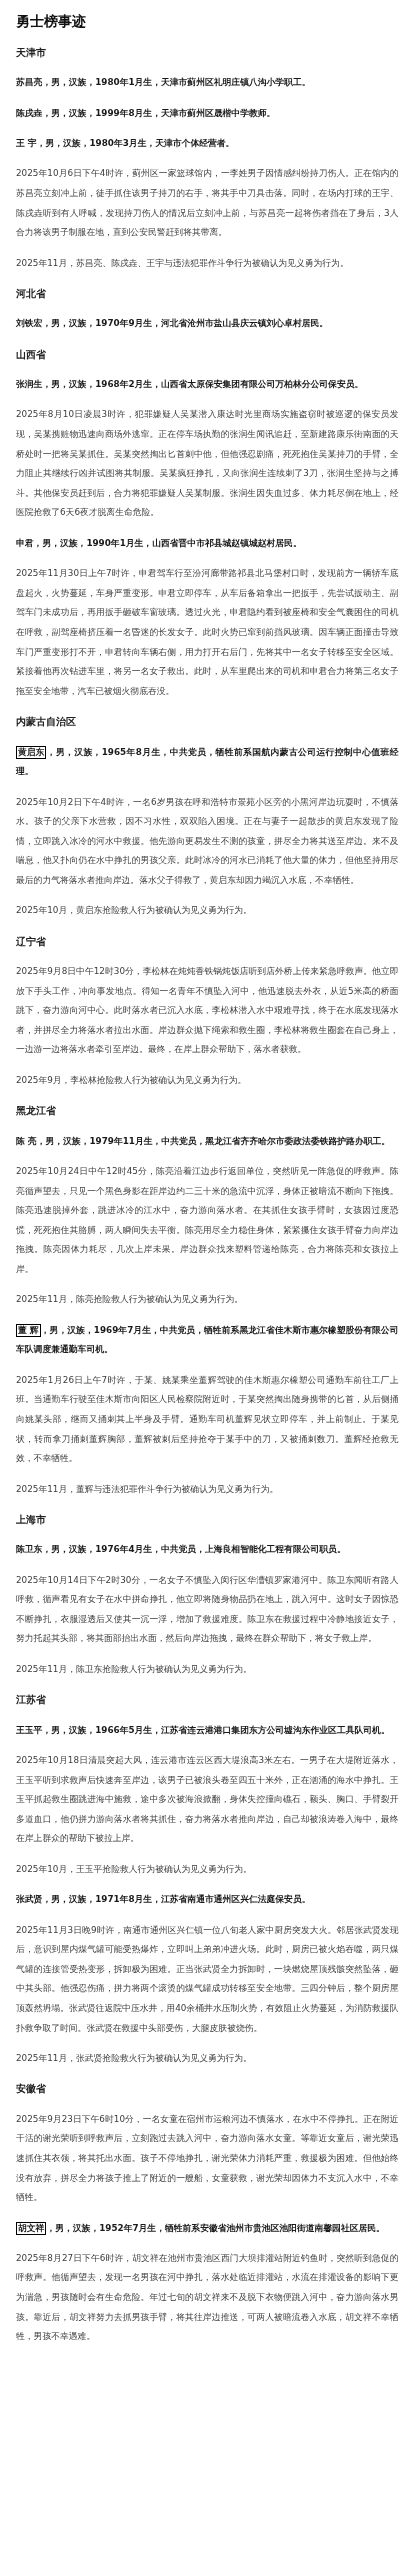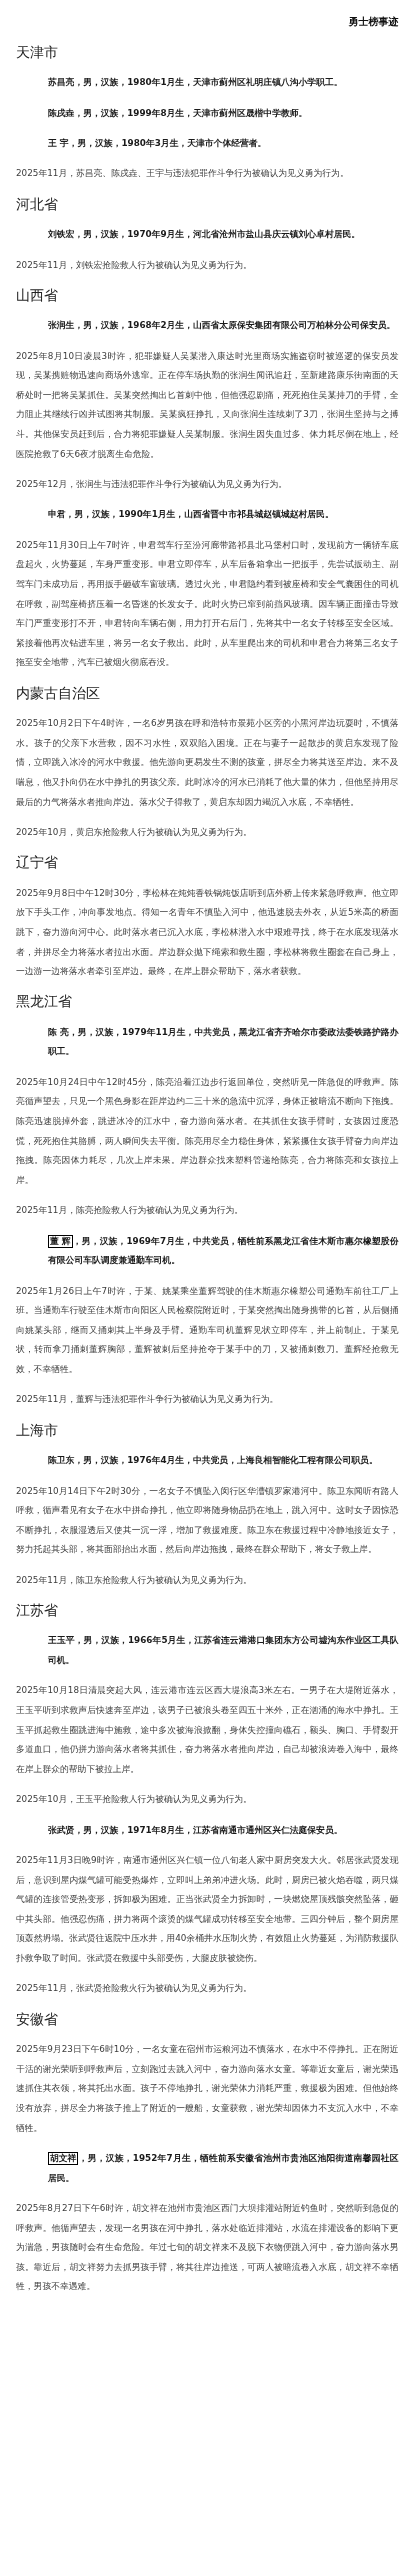--- a/index.html
+++ b/index.html
@@ -3,74 +3,74 @@
 <meta charset="utf-8">
 <style>
   html, body { margin: 0; padding: 0; background: #ffffff; }
   body {
     width: 417px;
     font-family: "DejaVu Sans", "Liberation Sans", sans-serif;
     color: #3c3c3c;
   }
   .doc { padding: 12.4px 18.5px 15.5px 16px; }
   .title {
-    font-size: 10px;
+    font-size: 14px;
     font-weight: bold;
     color: #111;
     margin: 0 0 10.8px 0;
     line-height: 19.6px;
-    text-align: right;
   }
   .region {
-    font-size: 14px;
-    font-weight: normal;
+    font-size: 10px;
+    font-weight: bold;
     color: #222;
     margin: 0 0 10.8px 0;
     line-height: 19.6px;
   }
   p { 
     font-size: 8.8px;
     line-height: 19.6px;
     margin: 0 0 10.8px 0;
     text-align: justify;
   }
-  p.person { font-weight: bold; color: #1a1a1a; margin-left: 32px; }
+  p.person { font-weight: bold; color: #1a1a1a; }
   p.deed, p.confirm { color: #3c3c3c; }
   .boxed {
     display: inline-block;
     border: 0.5px solid #000;
     padding: 0 1px;
     line-height: 1.3;
   }
 </style>
 </head>
 <body>
 
 <div class="doc">
   <h1 class="title">勇士榜事迹</h1>
   <div id="sections">
       <h2 class="region">天津市</h2>
       <p class="person">苏昌亮，男，汉族，1980年1月生，天津市蓟州区礼明庄镇八沟小学职工。</p>
       <p class="person">陈戌垚，男，汉族，1999年8月生，天津市蓟州区晟楷中学教师。</p>
       <p class="person">王 宇，男，汉族，1980年3月生，天津市个体经营者。</p>
+      <p class="deed">2025年10月6日下午4时许，蓟州区一家篮球馆内，一李姓男子因情感纠纷持刀伤人。正在馆内的苏昌亮立刻冲上前，徒手抓住该男子持刀的右手，将其手中刀具击落。同时，在场内打球的王宇、陈戌垚听到有人呼喊，发现持刀伤人的情况后立刻冲上前，与苏昌亮一起将伤者挡在了身后，3人合力将该男子制服在地，直到公安民警赶到将其带离。</p>
       <p class="confirm">2025年11月，苏昌亮、陈戌垚、王宇与违法犯罪作斗争行为被确认为见义勇为行为。</p>
       <h2 class="region">河北省</h2>
       <p class="person">刘铁宏，男，汉族，1970年9月生，河北省沧州市盐山县庆云镇刘心卓村居民。</p>
-      <p class="confirm">2025年11月，刘铁宏抢险救人行为被确认为见义勇为行为。</p>
       <h2 class="region">山西省</h2>
       <p class="person">张润生，男，汉族，1968年2月生，山西省太原保安集团有限公司万柏林分公司保安员。</p>
       <p class="deed">2025年8月10日凌晨3时许，犯罪嫌疑人吴某潜入康达时光里商场实施盗窃时被巡逻的保安员发现，吴某携赃物迅速向商场外逃窜。正在停车场执勤的张润生闻讯追赶，至新建路康乐街南面的天桥处时一把将吴某抓住。吴某突然掏出匕首刺中他，但他强忍剧痛，死死抱住吴某持刀的手臂，全力阻止其继续行凶并试图将其制服。吴某疯狂挣扎，又向张润生连续刺了3刀，张润生坚持与之搏斗。其他保安员赶到后，合力将犯罪嫌疑人吴某制服。张润生因失血过多、体力耗尽倒在地上，经医院抢救了6天6夜才脱离生命危险。</p>
-      <p class="confirm">2025年12月，张润生与违法犯罪作斗争行为被确认为见义勇为行为。</p>
       <p class="person">申君，男，汉族，1990年1月生，山西省晋中市祁县城赵镇城赵村居民。</p>
       <p class="deed">2025年11月30日上午7时许，申君驾车行至汾河廊带路祁县北马堡村口时，发现前方一辆轿车底盘起火，火势蔓延，车身严重变形。申君立即停车，从车后备箱拿出一把扳手，先尝试扳动主、副驾车门未成功后，再用扳手砸破车窗玻璃。透过火光，申君隐约看到被座椅和安全气囊困住的司机在呼救，副驾座椅挤压着一名昏迷的长发女子。此时火势已窜到前挡风玻璃。因车辆正面撞击导致车门严重变形打不开，申君转向车辆右侧，用力打开右后门，先将其中一名女子转移至安全区域。紧接着他再次钻进车里，将另一名女子救出。此时，从车里爬出来的司机和申君合力将第三名女子拖至安全地带，汽车已被烟火彻底吞没。</p>
       <h2 class="region">内蒙古自治区</h2>
+      <p class="person"><span class="boxed">黄启东</span>，男，汉族，1965年8月生，中共党员，牺牲前系国航内蒙古公司运行控制中心值班经理。</p>
       <p class="deed">2025年10月2日下午4时许，一名6岁男孩在呼和浩特市景苑小区旁的小黑河岸边玩耍时，不慎落水。孩子的父亲下水营救，因不习水性，双双陷入困境。正在与妻子一起散步的黄启东发现了险情，立即跳入冰冷的河水中救援。他先游向更易发生不测的孩童，拼尽全力将其送至岸边。来不及喘息，他又扑向仍在水中挣扎的男孩父亲。此时冰冷的河水已消耗了他大量的体力，但他坚持用尽最后的力气将落水者推向岸边。落水父子得救了，黄启东却因力竭沉入水底，不幸牺牲。</p>
       <p class="confirm">2025年10月，黄启东抢险救人行为被确认为见义勇为行为。</p>
       <h2 class="region">辽宁省</h2>
       <p class="deed">2025年9月8日中午12时30分，李松林在炖炖香铁锅炖饭店听到店外桥上传来紧急呼救声。他立即放下手头工作，冲向事发地点。得知一名青年不慎坠入河中，他迅速脱去外衣，从近5米高的桥面跳下，奋力游向河中心。此时落水者已沉入水底，李松林潜入水中艰难寻找，终于在水底发现落水者，并拼尽全力将落水者拉出水面。岸边群众抛下绳索和救生圈，李松林将救生圈套在自己身上，一边游一边将落水者牵引至岸边。最终，在岸上群众帮助下，落水者获救。</p>
+      <p class="confirm">2025年9月，李松林抢险救人行为被确认为见义勇为行为。</p>
       <h2 class="region">黑龙江省</h2>
       <p class="person">陈 亮，男，汉族，1979年11月生，中共党员，黑龙江省齐齐哈尔市委政法委铁路护路办职工。</p>
       <p class="deed">2025年10月24日中午12时45分，陈亮沿着江边步行返回单位，突然听见一阵急促的呼救声。陈亮循声望去，只见一个黑色身影在距岸边约二三十米的急流中沉浮，身体正被暗流不断向下拖拽。陈亮迅速脱掉外套，跳进冰冷的江水中，奋力游向落水者。在其抓住女孩手臂时，女孩因过度恐慌，死死抱住其胳膊，两人瞬间失去平衡。陈亮用尽全力稳住身体，紧紧攥住女孩手臂奋力向岸边拖拽。陈亮因体力耗尽，几次上岸未果。岸边群众找来塑料管递给陈亮，合力将陈亮和女孩拉上岸。</p>
       <p class="confirm">2025年11月，陈亮抢险救人行为被确认为见义勇为行为。</p>
       <p class="person"><span class="boxed">董 辉</span>，男，汉族，1969年7月生，中共党员，牺牲前系黑龙江省佳木斯市惠尔橡塑股份有限公司车队调度兼通勤车司机。</p>
       <p class="deed">2025年1月26日上午7时许，于某、姚某乘坐董辉驾驶的佳木斯惠尔橡塑公司通勤车前往工厂上班。当通勤车行驶至佳木斯市向阳区人民检察院附近时，于某突然掏出随身携带的匕首，从后侧捅向姚某头部，继而又捅刺其上半身及手臂。通勤车司机董辉见状立即停车，并上前制止。于某见状，转而拿刀捅刺董辉胸部，董辉被刺后坚持抢夺于某手中的刀，又被捅刺数刀。董辉经抢救无效，不幸牺牲。</p>
       <p class="confirm">2025年11月，董辉与违法犯罪作斗争行为被确认为见义勇为行为。</p>
       <h2 class="region">上海市</h2>
       <p class="person">陈卫东，男，汉族，1976年4月生，中共党员，上海良相智能化工程有限公司职员。</p>
       <p class="deed">2025年10月14日下午2时30分，一名女子不慎坠入闵行区华漕镇罗家港河中。陈卫东闻听有路人呼救，循声看见有女子在水中拼命挣扎，他立即将随身物品扔在地上，跳入河中。这时女子因惊恐不断挣扎，衣服湿透后又使其一沉一浮，增加了救援难度。陈卫东在救援过程中冷静地接近女子，努力托起其头部，将其面部抬出水面，然后向岸边拖拽，最终在群众帮助下，将女子救上岸。</p>

